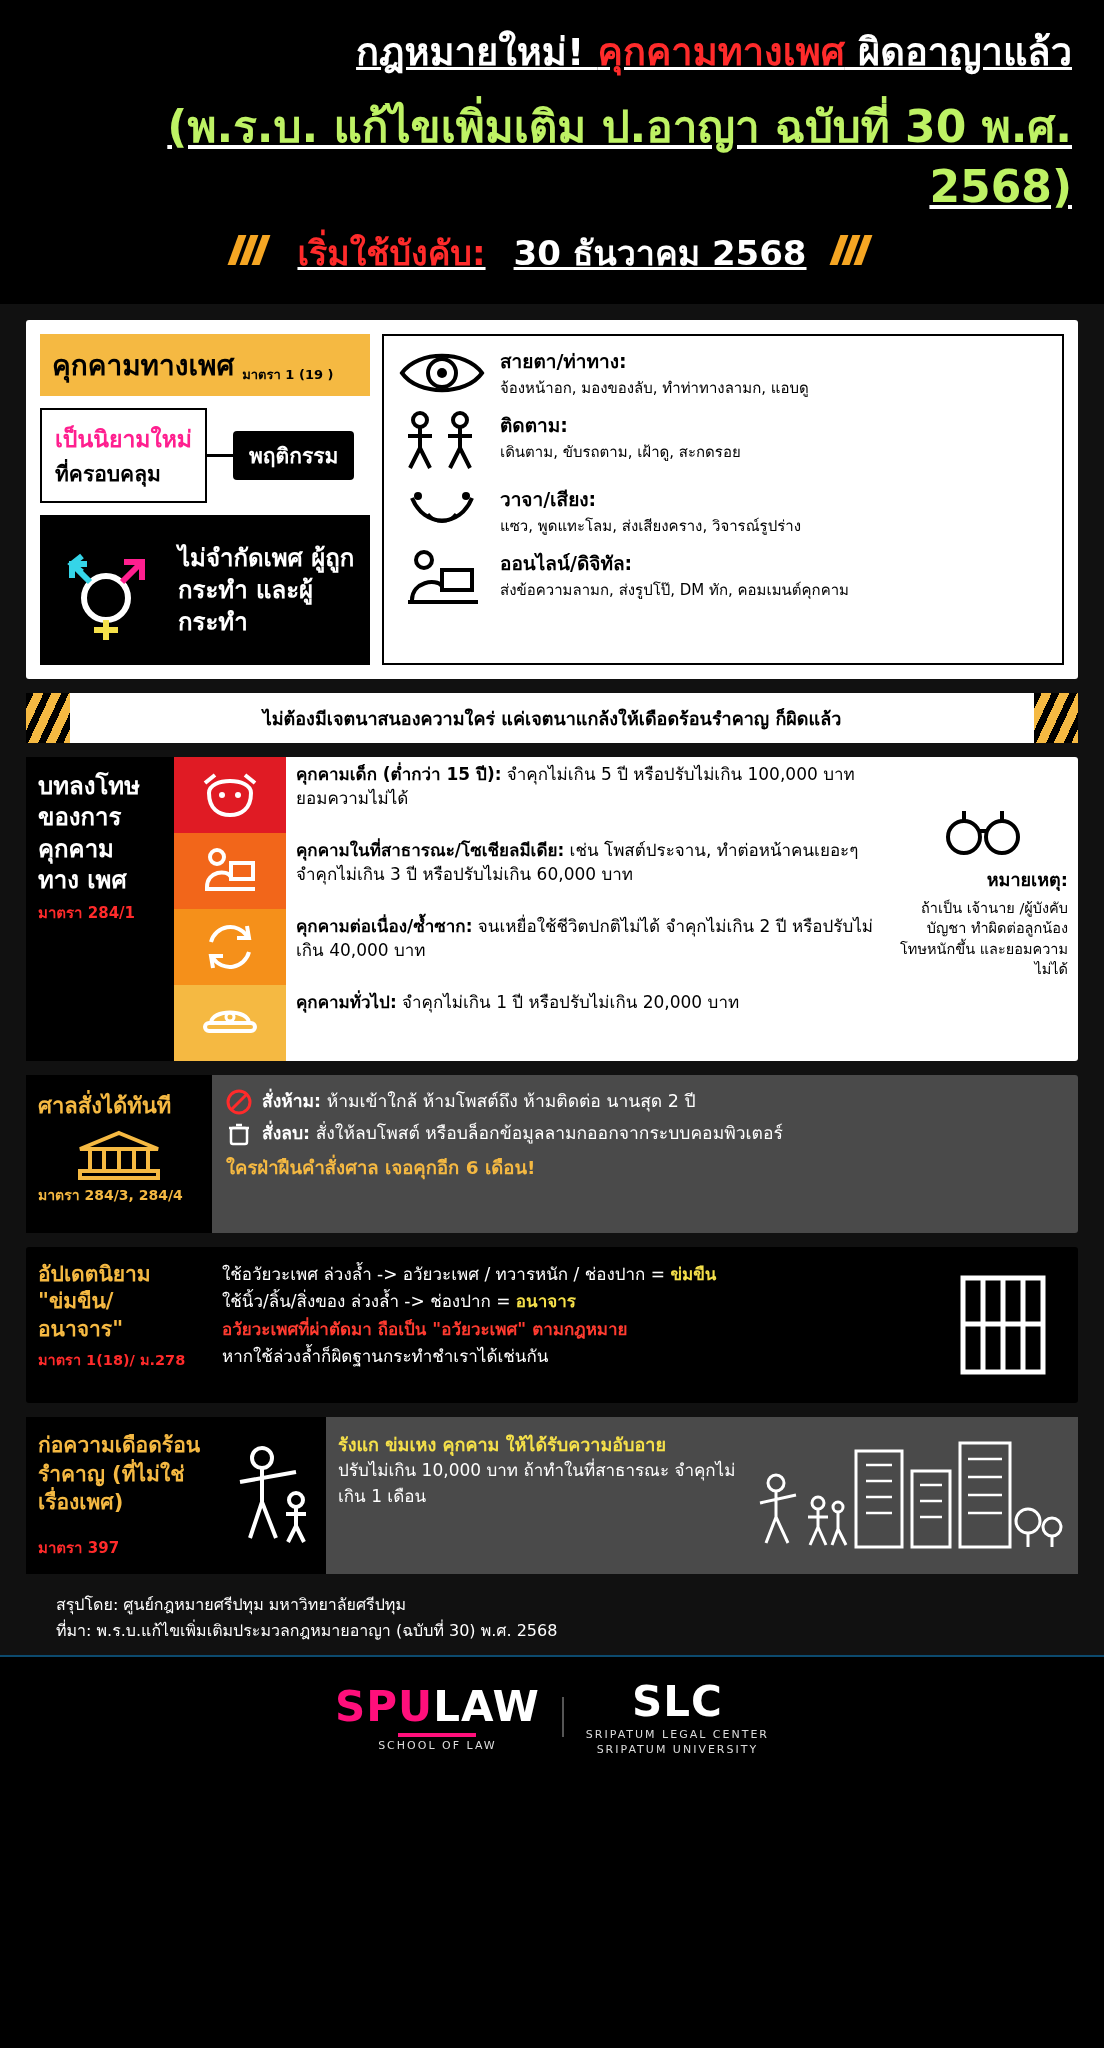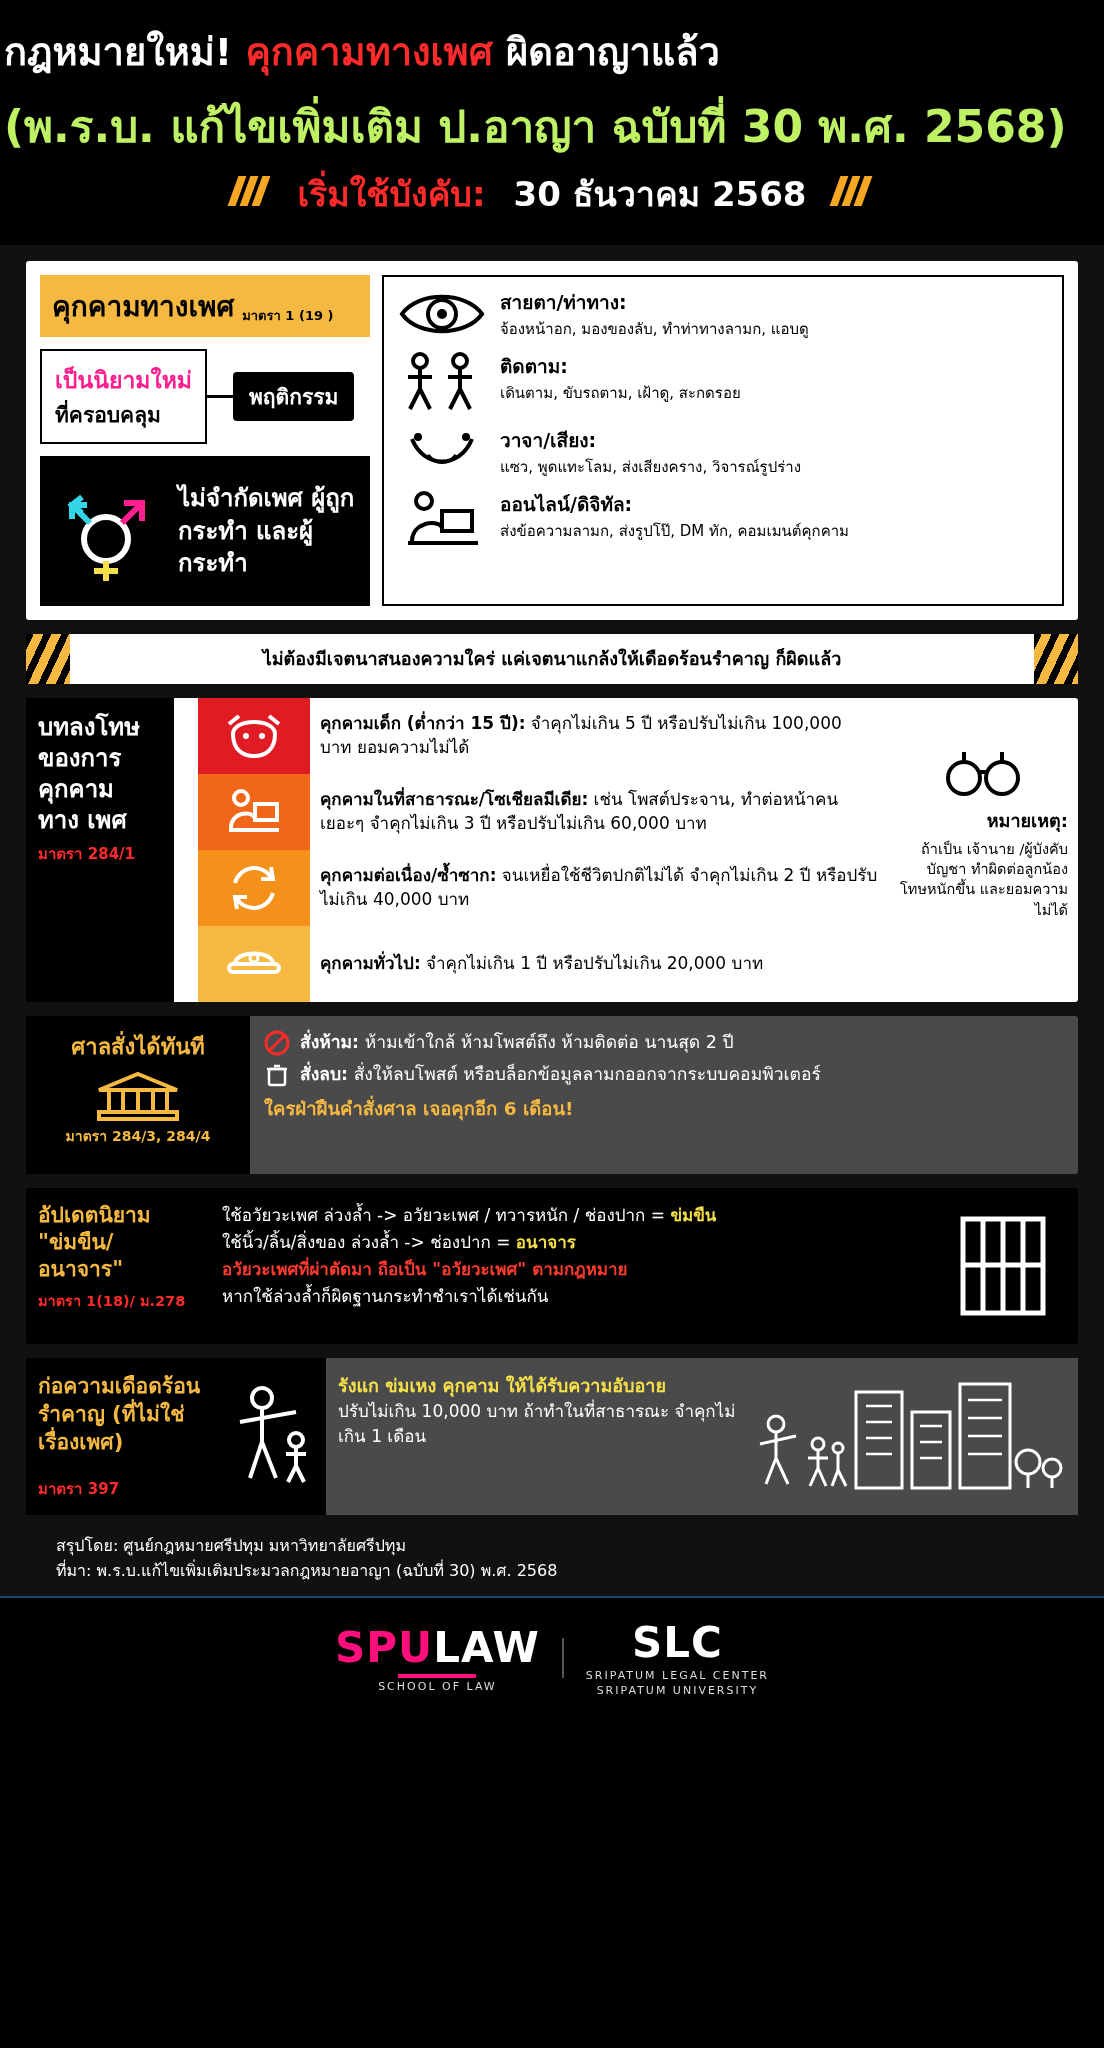--- a/index.html
+++ b/index.html
@@ -6,21 +6,21 @@
   html, body { margin:0; padding:0; }
   body {
     width:1104px;
     background:#000;
     font-family:"DejaVu Sans","Liberation Sans",sans-serif;
     color:#fff;
   }
   .page { width:1104px; position:relative; background:#0a0a0a; }
 
   
-  .header { background:#000; padding:28px 4px 24px; text-align:left; }
+  .header { background:#000; padding:28px 32px 24px; text-align:right;text-decoration:underline; }
   .h-line1 { font-size:38px; font-weight:bold; line-height:1.3; color:#fff; }
   .h-line1 .red { color:#ff2b2b; }
   .h-line2 { font-size:44px; font-weight:bold; color:#bef264; line-height:1.35; margin-top:20px; }
   .h-line3 { font-size:34px; font-weight:bold; color:#ff2b2b; margin-top:10px; display:flex; align-items:center; justify-content:center; gap:28px; }
   .h-line3 .date { color:#fff; }
   .slash { display:inline-block; letter-spacing:-2px; }
   .slash span { display:inline-block; width:8px; height:30px; background:#f5a623; transform:skewX(-20deg); margin-right:4px; }
 
   
   .body-wrap { background:#111; padding:16px 26px 0; }
@@ -48,35 +48,35 @@
   .warn { margin-top:14px; background:#fff; color:#000; font-weight:bold; font-size:18px; display:flex; align-items:center; padding:0; height:50px; }
   .hatch { width:44px; height:100%; background:repeating-linear-gradient(115deg,#000 0 7px,#f5b942 7px 16px); }
   .warn .wtx { flex:1; text-align:center; padding:0 8px; }
 
   
   .sec2 { margin-top:14px; background:#fff; border-radius:3px; display:flex; color:#000; }
   .s2-left { width:148px; background:#000; color:#fff; padding:14px 12px; }
   .s2-left .ttl { font-size:24px; font-weight:bold; line-height:1.3; }
   .s2-left .mat { color:#ff2b2b; font-size:15px; font-weight:bold; margin-top:8px; line-height:1.2; }
   .s2-mid { flex:1; }
-  .prow { display:flex; align-items:center;margin-left:24px; }
+  .prow { display:flex; align-items:flex-start; }
   .prow .chip { width:112px; min-width:112px; height:76px; display:flex; align-items:center; justify-content:center; }
   .c-red { background:#e01b24; }
   .c-or1 { background:#f2661a; }
   .c-or2 { background:#f5901a; }
   .c-or3 { background:#f5b942; }
   .prow .ptx { padding:6px 10px; font-size:17px; line-height:1.4; }
   .prow .ptx b { font-weight:bold; }
   .s2-right { width:190px; padding:12px 10px 10px; text-align:right;margin-top:36px; }
   .s2-right .note-t { font-weight:bold; font-size:18px; margin:6px 0 4px; }
   .s2-right p { margin:0; font-size:14.5px; line-height:1.4; }
 
   
   .sec3 { margin-top:14px; display:flex; background:#4a4a4a; border-radius:3px; min-height:158px; }
-  .s3-left { width:224px; background:#000; padding:13px 12px; text-align:center; }
+  .s3-left { width:186px; background:#000; padding:13px 12px; }
   .s3-left .ttl { color:#f5b942; font-weight:bold; font-size:22px; }
   .s3-left .mat { color:#f5b942; font-size:14px; font-weight:bold; margin-top:6px; line-height:1.25; }
   .s3-right { flex:1; padding:14px 14px; color:#fff; position:relative; }
   .s3-right .ln { display:flex; gap:10px; align-items:flex-start; font-size:17.5px; line-height:1.45; margin-bottom:6px; }
   .s3-right .ln b { color:#fff; }
   .s3-right .warnline { color:#f5b942; font-weight:bold; font-size:18.5px; margin-top:2px; }
 
   
   .sec4 { margin-top:14px; display:flex; background:#000; border-radius:3px; min-height:156px; }
   .s4-left { width:186px; padding:14px 12px; }

